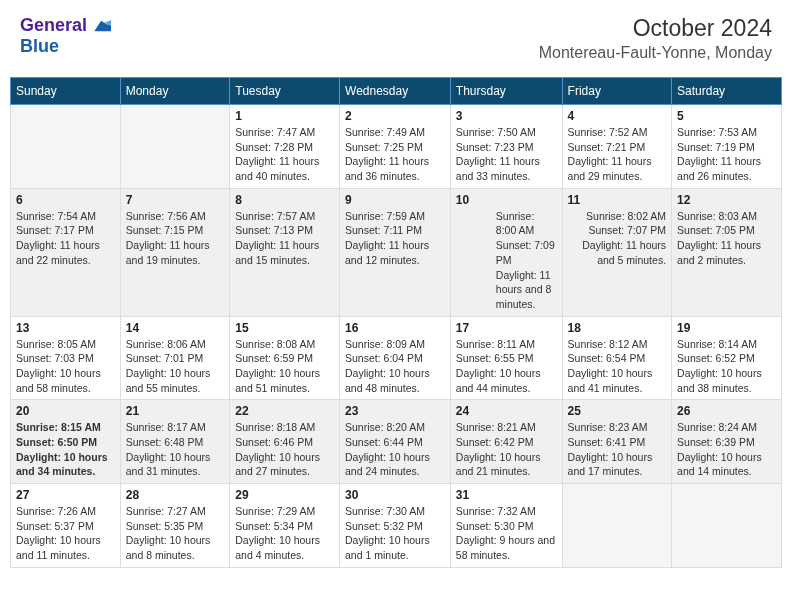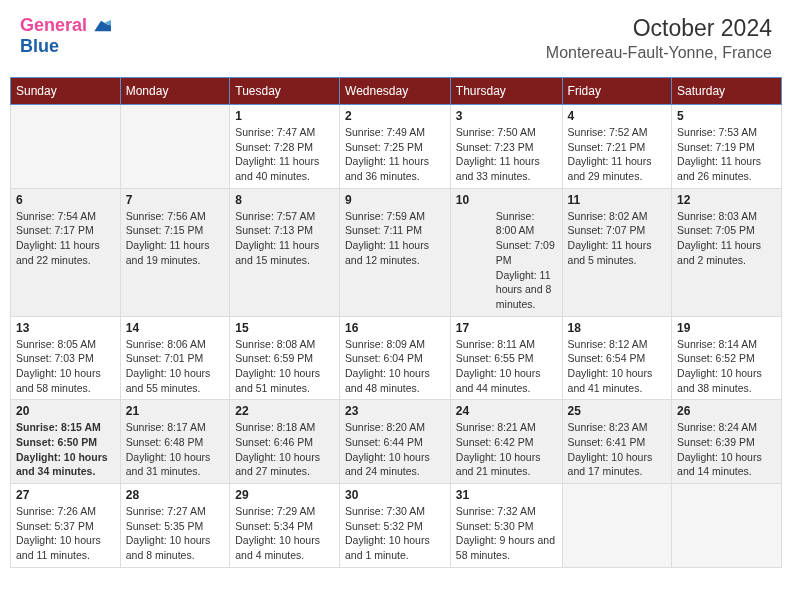--- a/index.html
+++ b/index.html
@@ -23,21 +23,21 @@
       align-items: flex-start;
     }
     .logo-text {
       display: flex;
       align-items: center;
       gap: 2px;
     }
     .logo-general {
       font-size: 18px;
       font-weight: bold;
-      color: #ec4899;
+      color: #4c1d95;
     }
     .logo-blue {
       font-size: 18px;
       font-weight: bold;
       color: #1a5fa8;
       text-align: center;
     }
     .logo-icon {
       width: 20px;
       height: 20px;
@@ -55,21 +55,21 @@
       font-size: 16px;
       color: #555;
       margin-top: 2px;
     }
     .calendar {
       width: 100%;
       border-collapse: collapse;
       font-size: 11px;
     }
     .calendar th {
-      background-color: #7f1d1d;
+      background-color: #0c4a6e;
       color: white;
       text-align: left;
       padding: 6px 5px;
       font-size: 12px;
       font-weight: normal;
       border: 1px solid #5590cc;
     }
     .calendar td {
       vertical-align: top;
       padding: 4px 5px;
@@ -105,21 +105,21 @@
       <span class="logo-general">General</span>
       <svg class="logo-icon" viewBox="0 0 30 20" xmlns="http://www.w3.org/2000/svg">
         <polygon points="5,18 15,2 25,8 30,5 30,18" fill="#1a5fa8"></polygon>
         <polygon points="20,5 30,1 30,10" fill="#5bacd4"></polygon>
       </svg>
     </div>
     <span class="logo-blue">Blue</span>
   </div>
   <div class="title-section">
     <div class="month-title">October 2024</div>
-    <div class="location">Montereau-Fault-Yonne, France</div>
+    <div class="location">Montereau-Fault-Yonne, Monday</div>
   </div>
 </div>
 
 <table class="calendar">
   <thead>
     <tr>
       <th>Sunday</th>
       <th>Monday</th>
       <th>Tuesday</th>
       <th>Wednesday</th>
@@ -189,21 +189,21 @@
 Daylight: 11 hours and 12 minutes.</div>
         </td>
         <td>
           <div class="day-num">10</div>
           <div class="day-info" style="white-space: pre-line; margin-left: 40px;">Sunrise: 8:00 AM
 Sunset: 7:09 PM
 Daylight: 11 hours and 8 minutes.</div>
         </td>
         <td>
           <div class="day-num">11</div>
-          <div class="day-info" style="white-space: pre-line;">Sunrise: 8:02 AM
+          <div class="day-info" style="white-space: pre-line; text-align: right;">Sunrise: 8:02 AM
 Sunset: 7:07 PM
 Daylight: 11 hours and 5 minutes.</div>
         </td>
         <td>
           <div class="day-num">12</div>
           <div class="day-info" style="white-space: pre-line;">Sunrise: 8:03 AM
 Sunset: 7:05 PM
 Daylight: 11 hours and 2 minutes.</div>
         </td>
       </tr>

